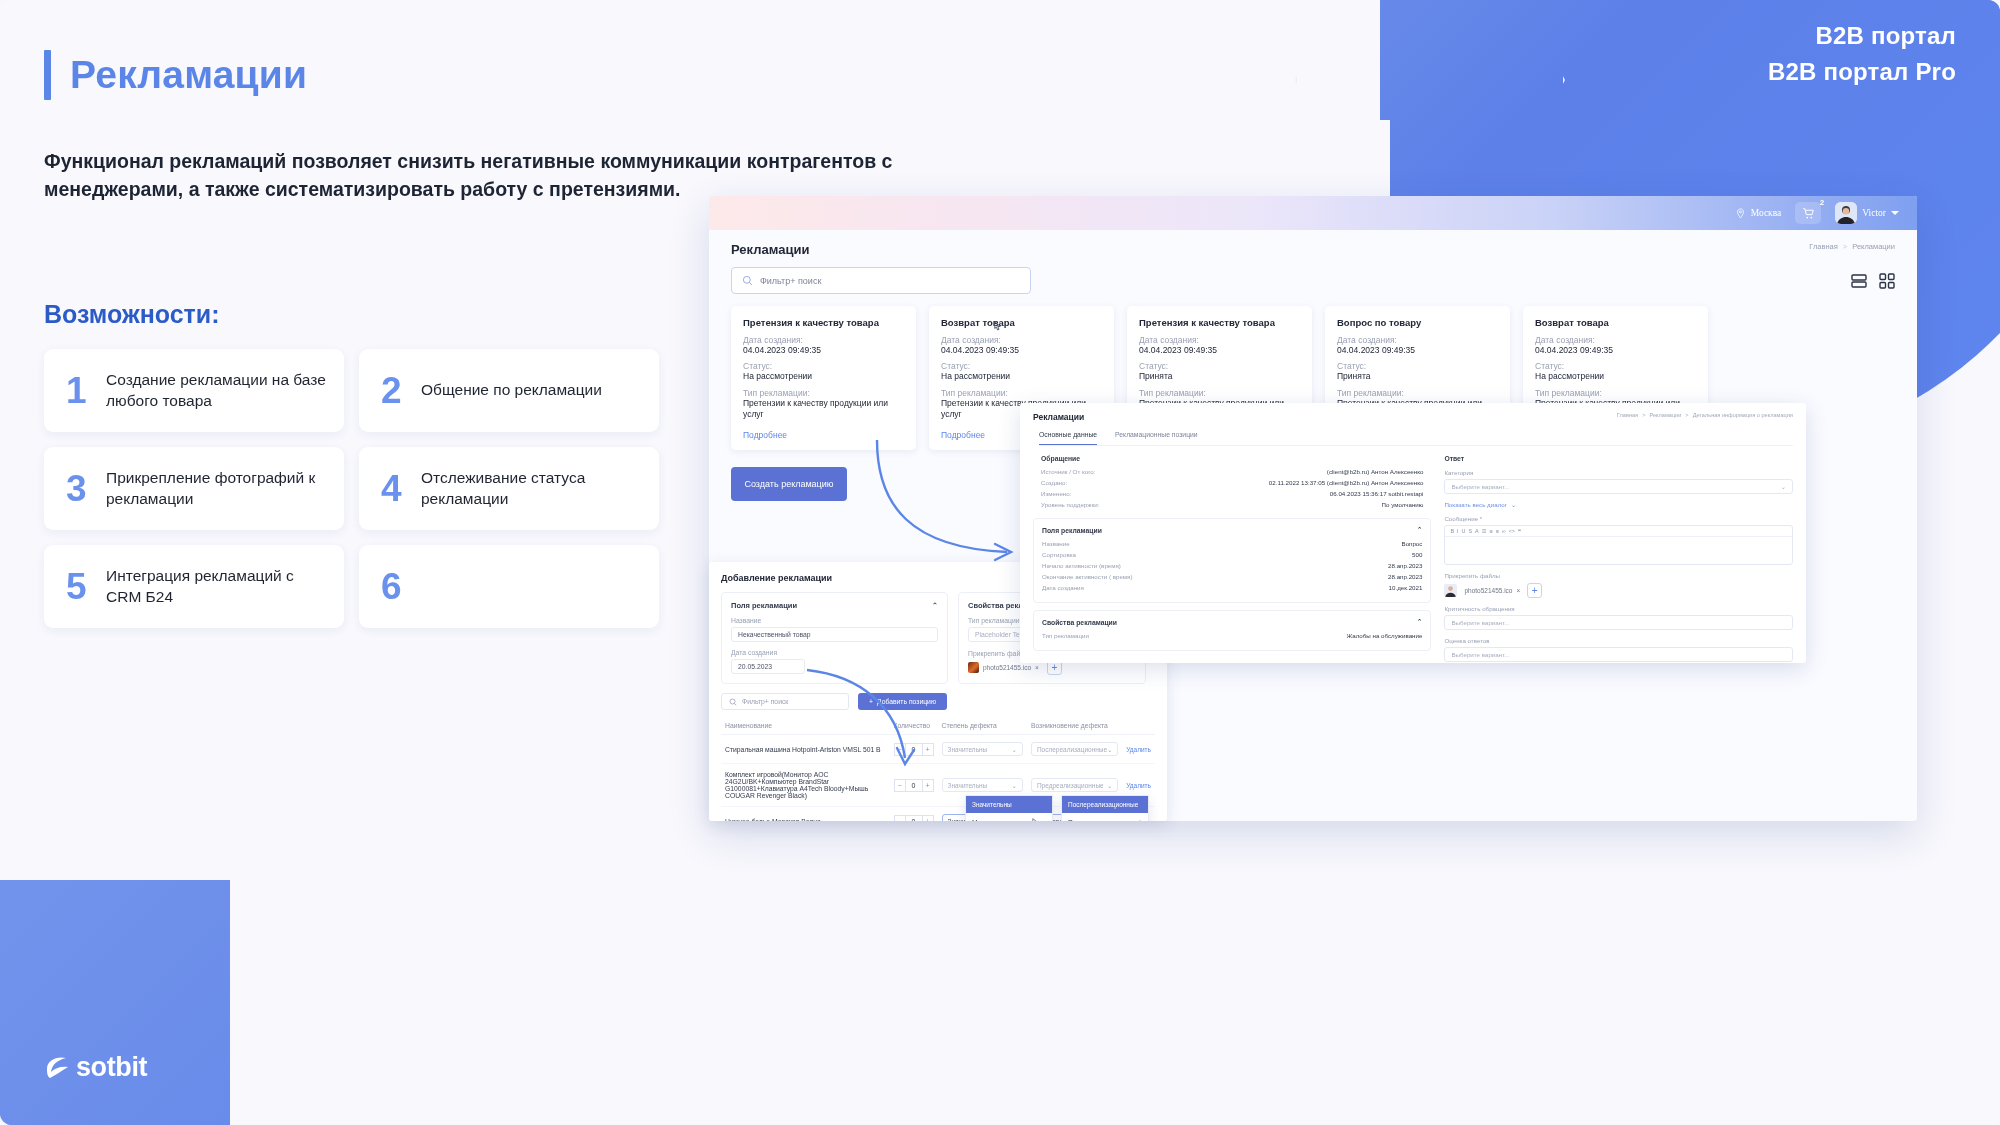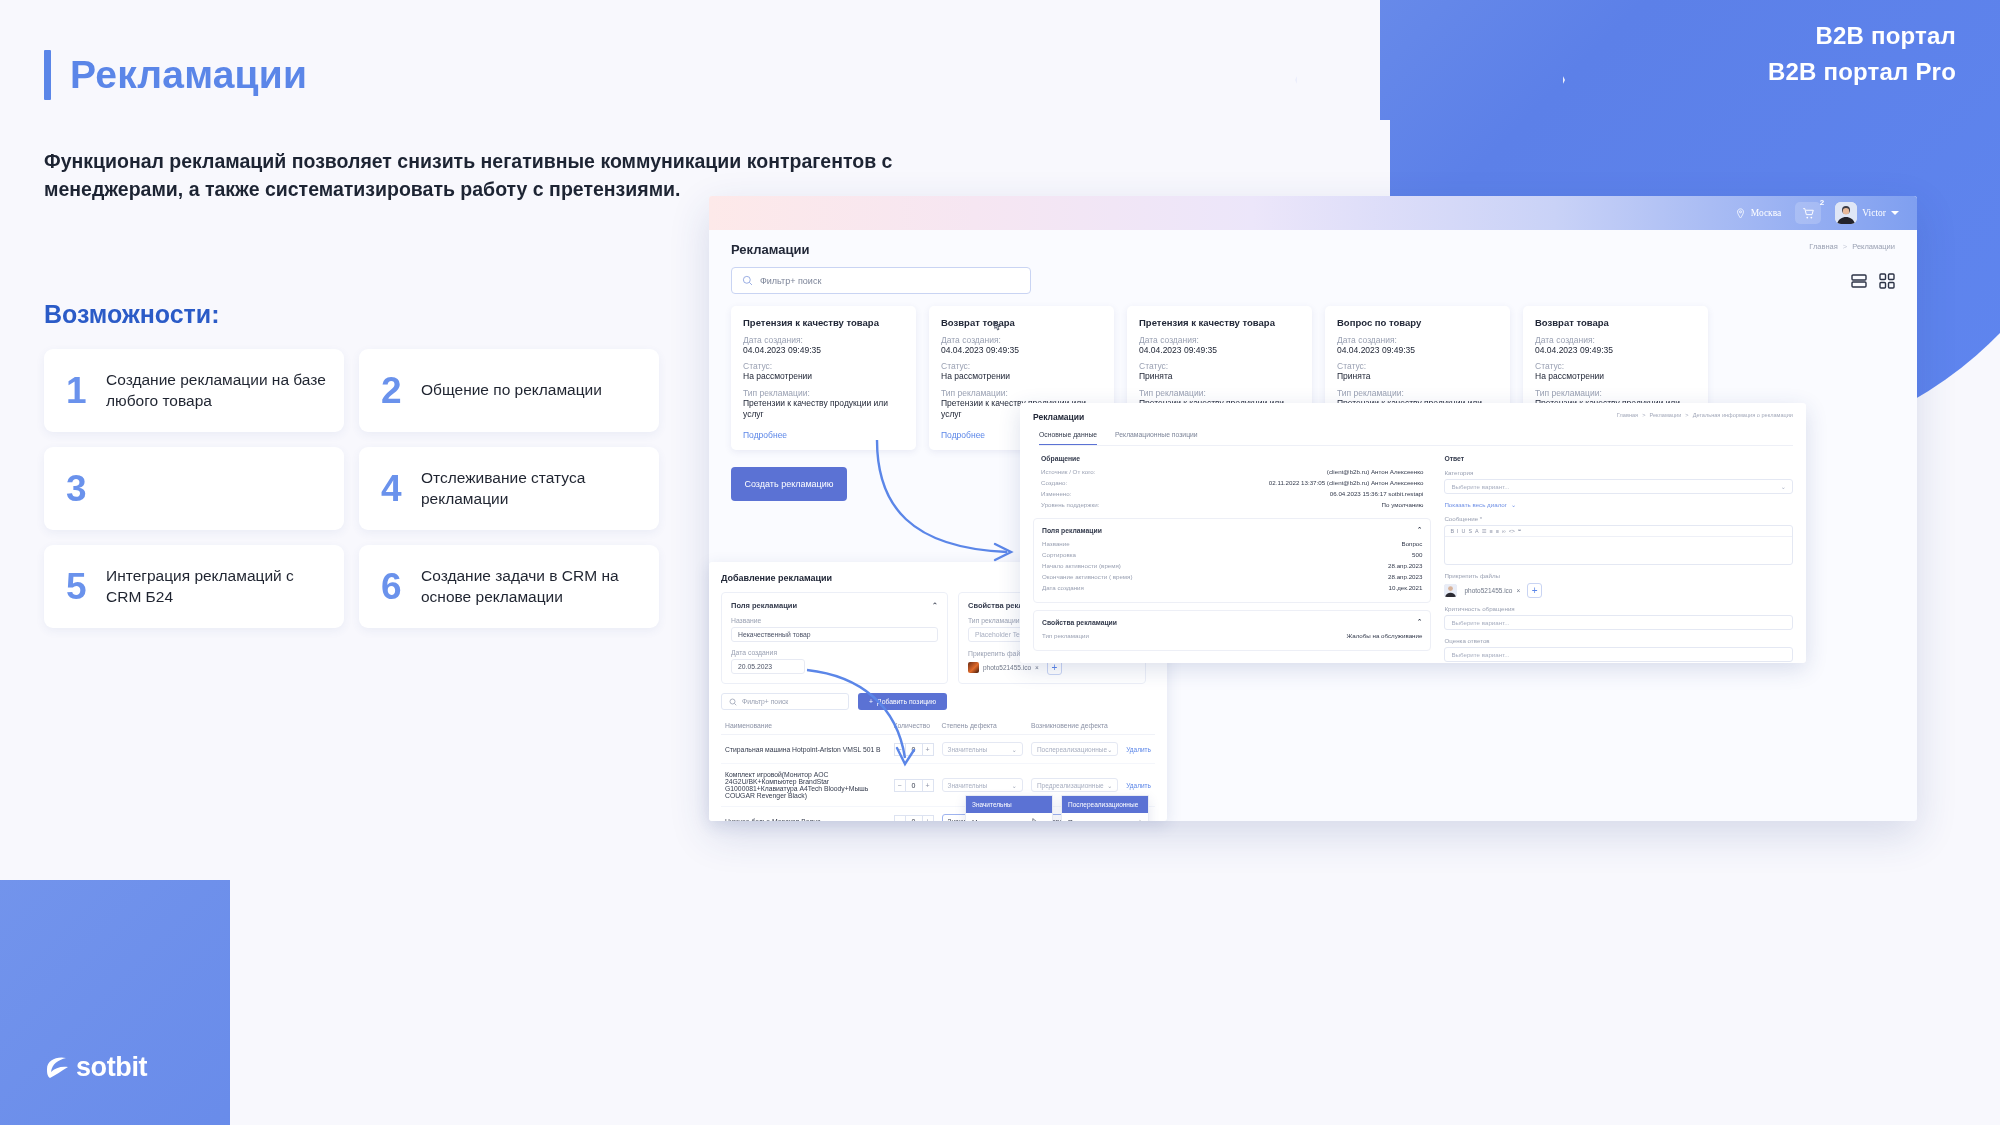--- a/index.html
+++ b/index.html
@@ -4,21 +4,21 @@
 <title>Рекламации — B2B портал</title>
 <style>
   * { box-sizing: border-box; margin: 0; padding: 0; }
   html, body { width: 2000px; height: 1125px; }
   body {
     font-family: "Liberation Sans", "DejaVu Sans", sans-serif;
     background: #f7f7fd;
     overflow: hidden;
     position: relative;
   }
-  .slide { position: absolute; inset: 0; overflow: hidden; background: #f8f8fd; }
+  .slide { position: absolute; inset: 0; overflow: hidden; background: #f8f8fd; border-radius: 12px; }
 
   
   .blob-top-right {
     position: absolute; right: -120px; top: -330px;
     width: 900px; height: 780px; border-radius: 48% 52% 45% 55% / 52% 48% 55% 45%;
     background: linear-gradient(135deg,#7b9bec 0%,#5c80e8 45%,#5f86f0 100%);
   }
   .blob-top-right2 {
     position: absolute; right: -60px; top: -420px;
     width: 780px; height: 760px; border-radius: 50%;
@@ -255,32 +255,32 @@
       <div class="card">
         <span class="card-num">1</span>
         <span class="card-text">Создание рекламации на базе любого товара</span>
       </div>
       <div class="card">
         <span class="card-num">2</span>
         <span class="card-text">Общение по рекламации</span>
       </div>
       <div class="card">
         <span class="card-num">3</span>
+        <span class="card-text">Прикрепление фотографий к рекламации</span>
       </div>
       <div class="card">
         <span class="card-num">4</span>
         <span class="card-text">Отслеживание статуса рекламации</span>
       </div>
       <div class="card">
         <span class="card-num">5</span>
         <span class="card-text">Интеграция рекламаций с CRM Б24</span>
       </div>
       <div class="card">
         <span class="card-num">6</span>
-        <span class="card-text">Создание задачи в CRM на основе рекламации</span>
       </div>
     </div>
 
   <div class="logo">
     <span class="logo-mark">
       <svg width="32" height="25" viewBox="0 0 32 25">
         <path d="M3 14 C3 5, 13 1, 22 3 C14 5, 8 9, 7 17 C11 13, 17 11, 24 12 C17 16, 12 20, 6 23 C3 21, 3 17, 3 14 Z" fill="#ffffff"></path>
       </svg>
     </span>
     <span class="logo-text">sotbit</span>

